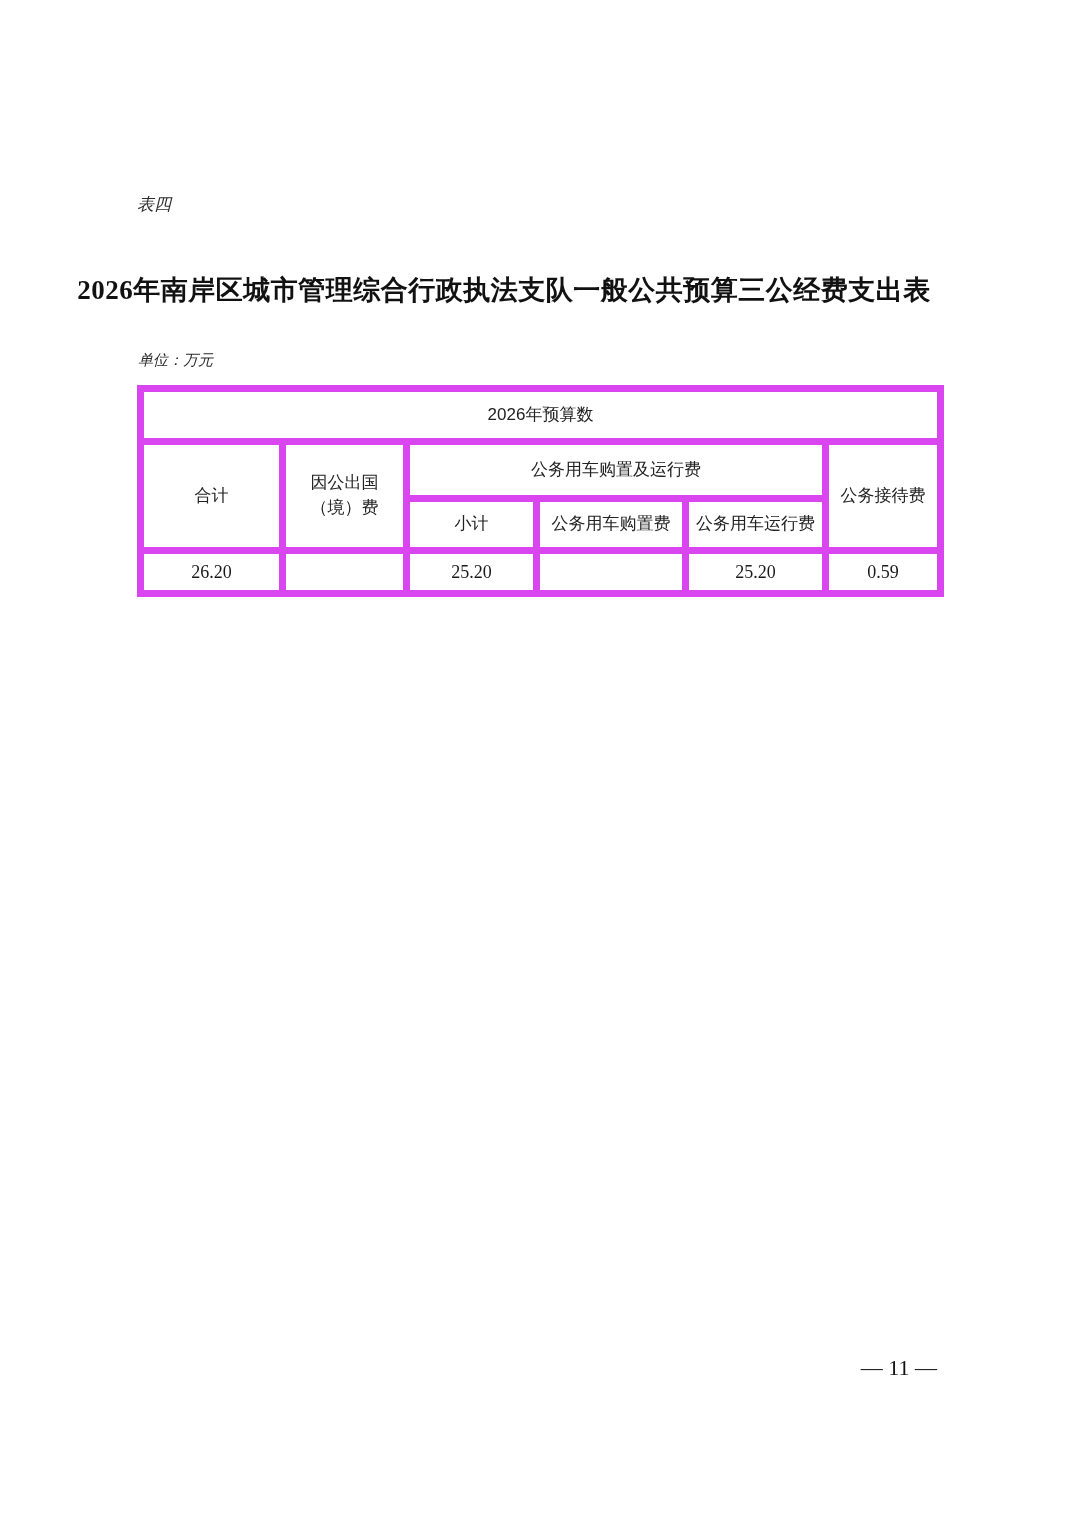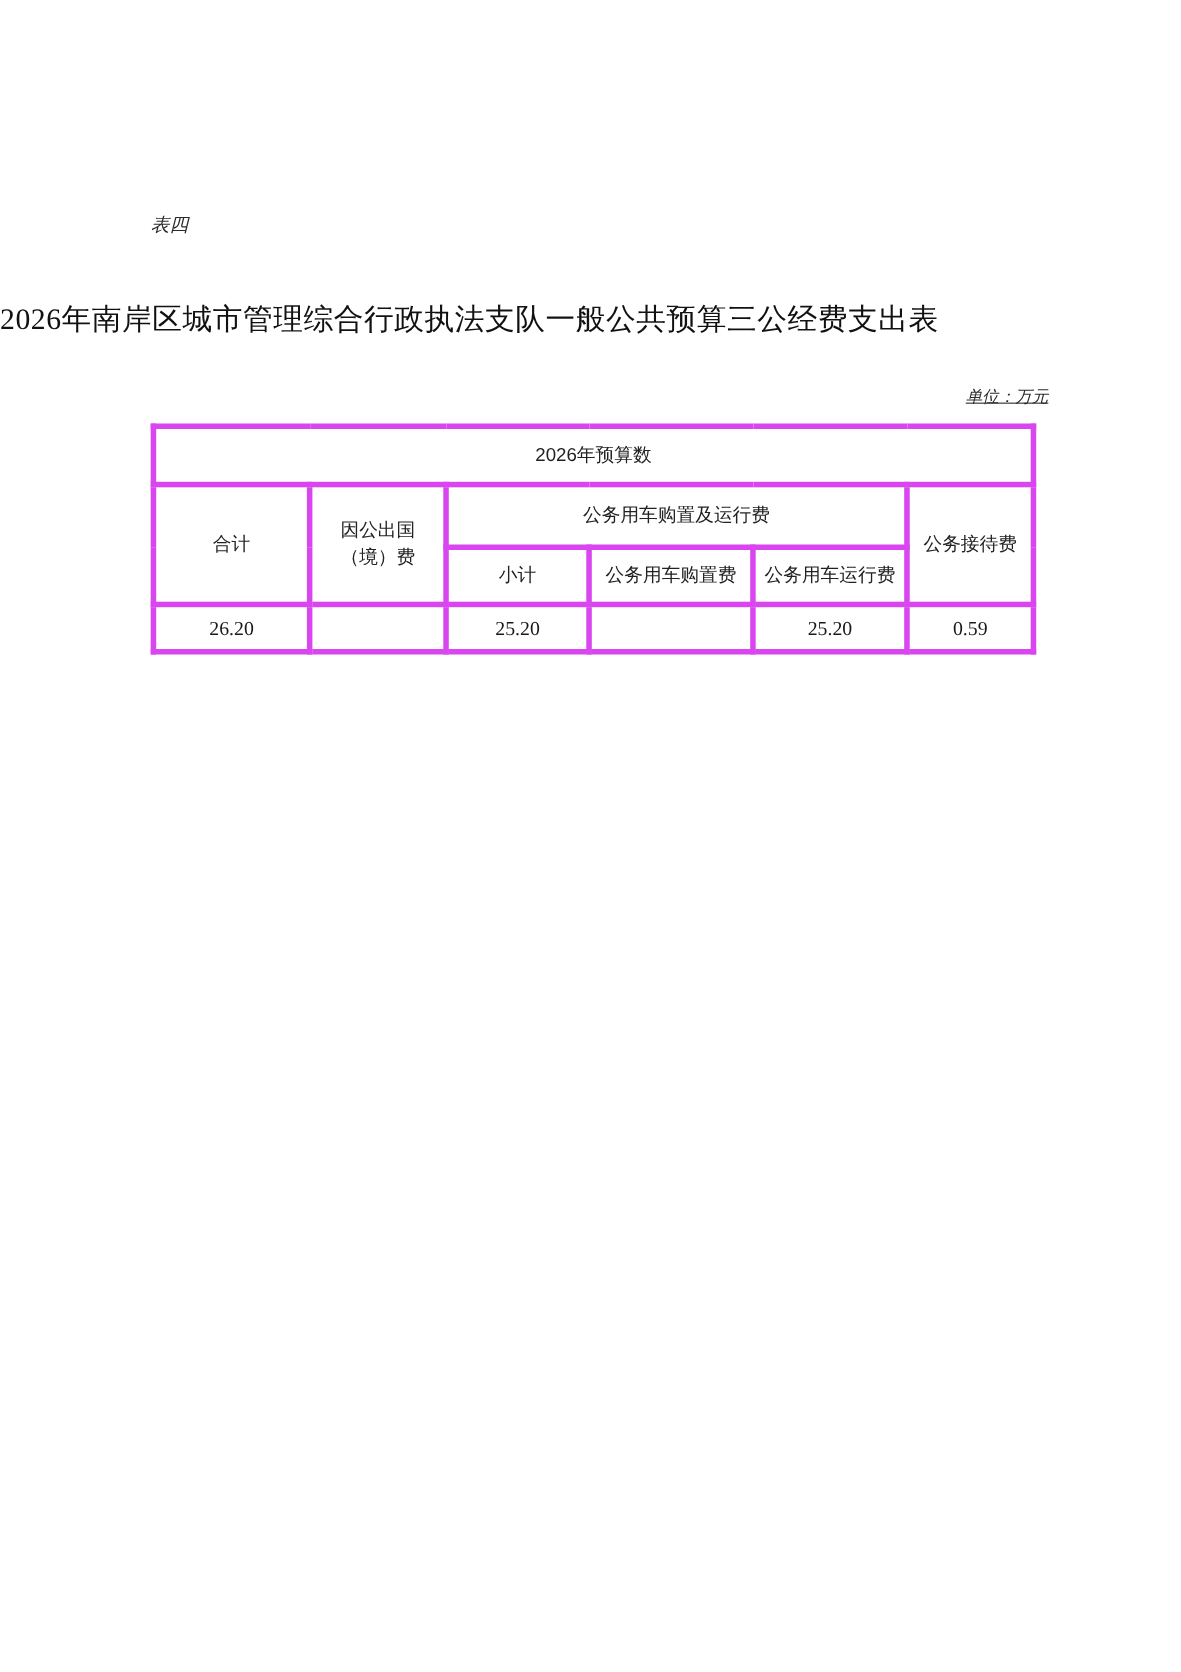--- a/index.html
+++ b/index.html
@@ -23,49 +23,48 @@
     font-size: 17px;
     font-style: italic;
     font-family: "Liberation Serif", serif;
     color: #2a2a2a;
   }
   .doc-title {
     position: absolute;
     left: 0;
     top: 272px;
     width: 100%;
-    text-align: left;
+    text-align: center;
     font-size: 27px;
-    font-weight: normal;
+    font-weight: bold;
     letter-spacing: 0.5px;
     color: #111111;
     font-family: "Liberation Serif", serif;
   }
   .unit-note {
     position: absolute;
-    left: 153px;
+    left: 138px;
     top: 351px;
     width: 800px;
-    text-align: right;
+    text-align: left;
     font-size: 15px;
     font-style: italic;
     color: #2a2a2a;
-    text-decoration: underline;
   }
   table.budget-table {
     position: absolute;
     left: 137px;
     top: 385px;
     width: 800px;
     border-collapse: collapse;
     table-layout: fixed;
     border: 2px solid #000000;
   }
   table.budget-table td {
-    border: 5px solid #d946ef;
+    border: 7px solid #d946ef;
     text-align: center;
     vertical-align: middle;
     padding: 0;
     overflow: hidden;
   }
   td.hdr {
     font-family: "Liberation Sans", sans-serif;
     font-size: 17px;
     color: #222222;
     line-height: 1.45;
@@ -133,14 +132,15 @@
         <td class="num">26.20</td>
         <td class="num"></td>
         <td class="num">25.20</td>
         <td class="num"></td>
         <td class="num">25.20</td>
         <td class="num">0.59</td>
       </tr>
     </tbody>
   </table>
 
+  <div class="page-number">— 11 —</div>
 
 </div>
 
 </body></html>

